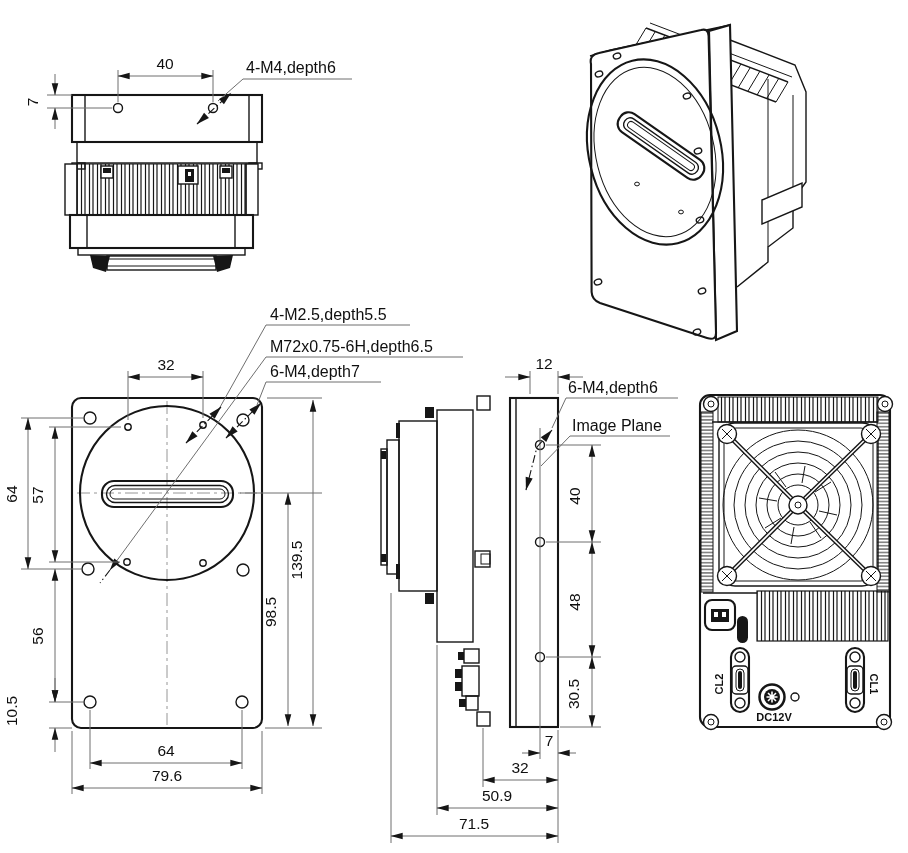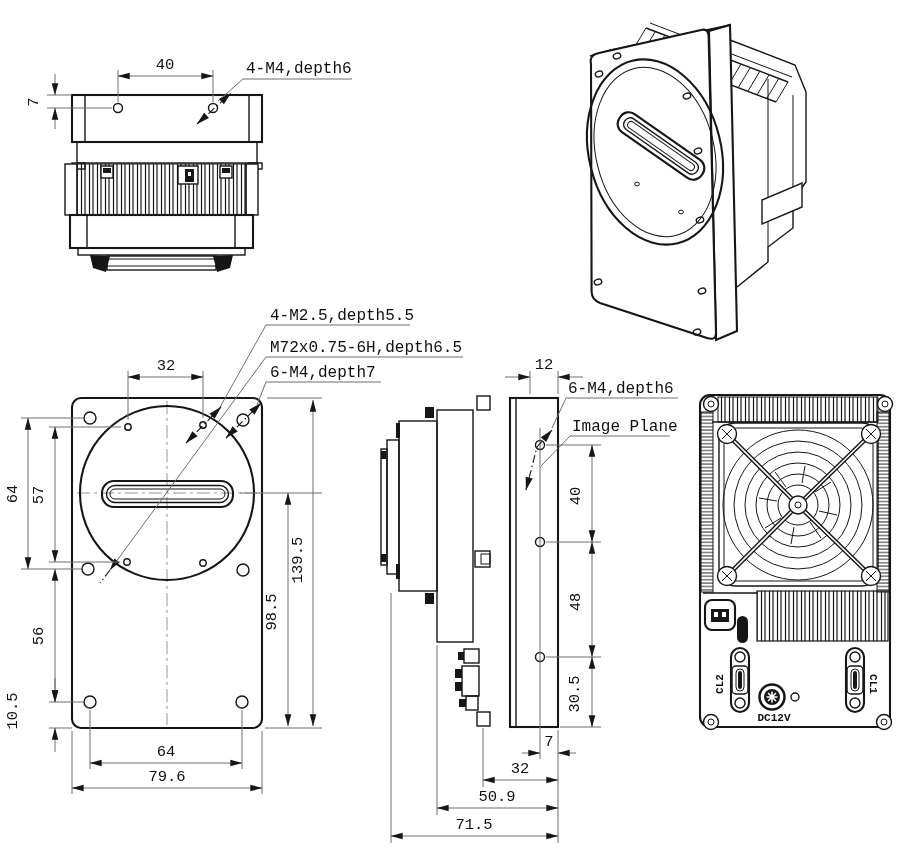--- a/index.html
+++ b/index.html
@@ -1,16 +1,16 @@
 <!DOCTYPE html>
 <html><head>
 <meta charset="utf-8">
 <style>
   html,body{margin:0;padding:0;background:#ffffff;}
-  .sheet{position:relative;width:908px;height:853px;background:#fff;font-family:Liberation Mono, monospace;}
+  .sheet{position:relative;width:908px;height:853px;background:#fff;font-family:Liberation Sans, sans-serif;}
   svg{display:block;}
   .ob{fill:none;stroke:#161616;stroke-width:2.1;}
   .ob1{fill:none;stroke:#161616;stroke-width:1.4;}
   .obw{fill:#ffffff;stroke:#161616;stroke-width:2.1;}
   .obw1{fill:#ffffff;stroke:#161616;stroke-width:1.4;}
   .thin{fill:none;stroke:#161616;stroke-width:1;}
   .dim{fill:none;stroke:#6f6f6f;stroke-width:1;}
   .cl{fill:none;stroke:#8b8b8b;stroke-width:0.9;stroke-dasharray:13 4 3 4;}
   .axis{fill:none;stroke:#161616;stroke-width:1.1;stroke-dasharray:8 3 1.5 3;}
   .blk{fill:#161616;stroke:none;}

